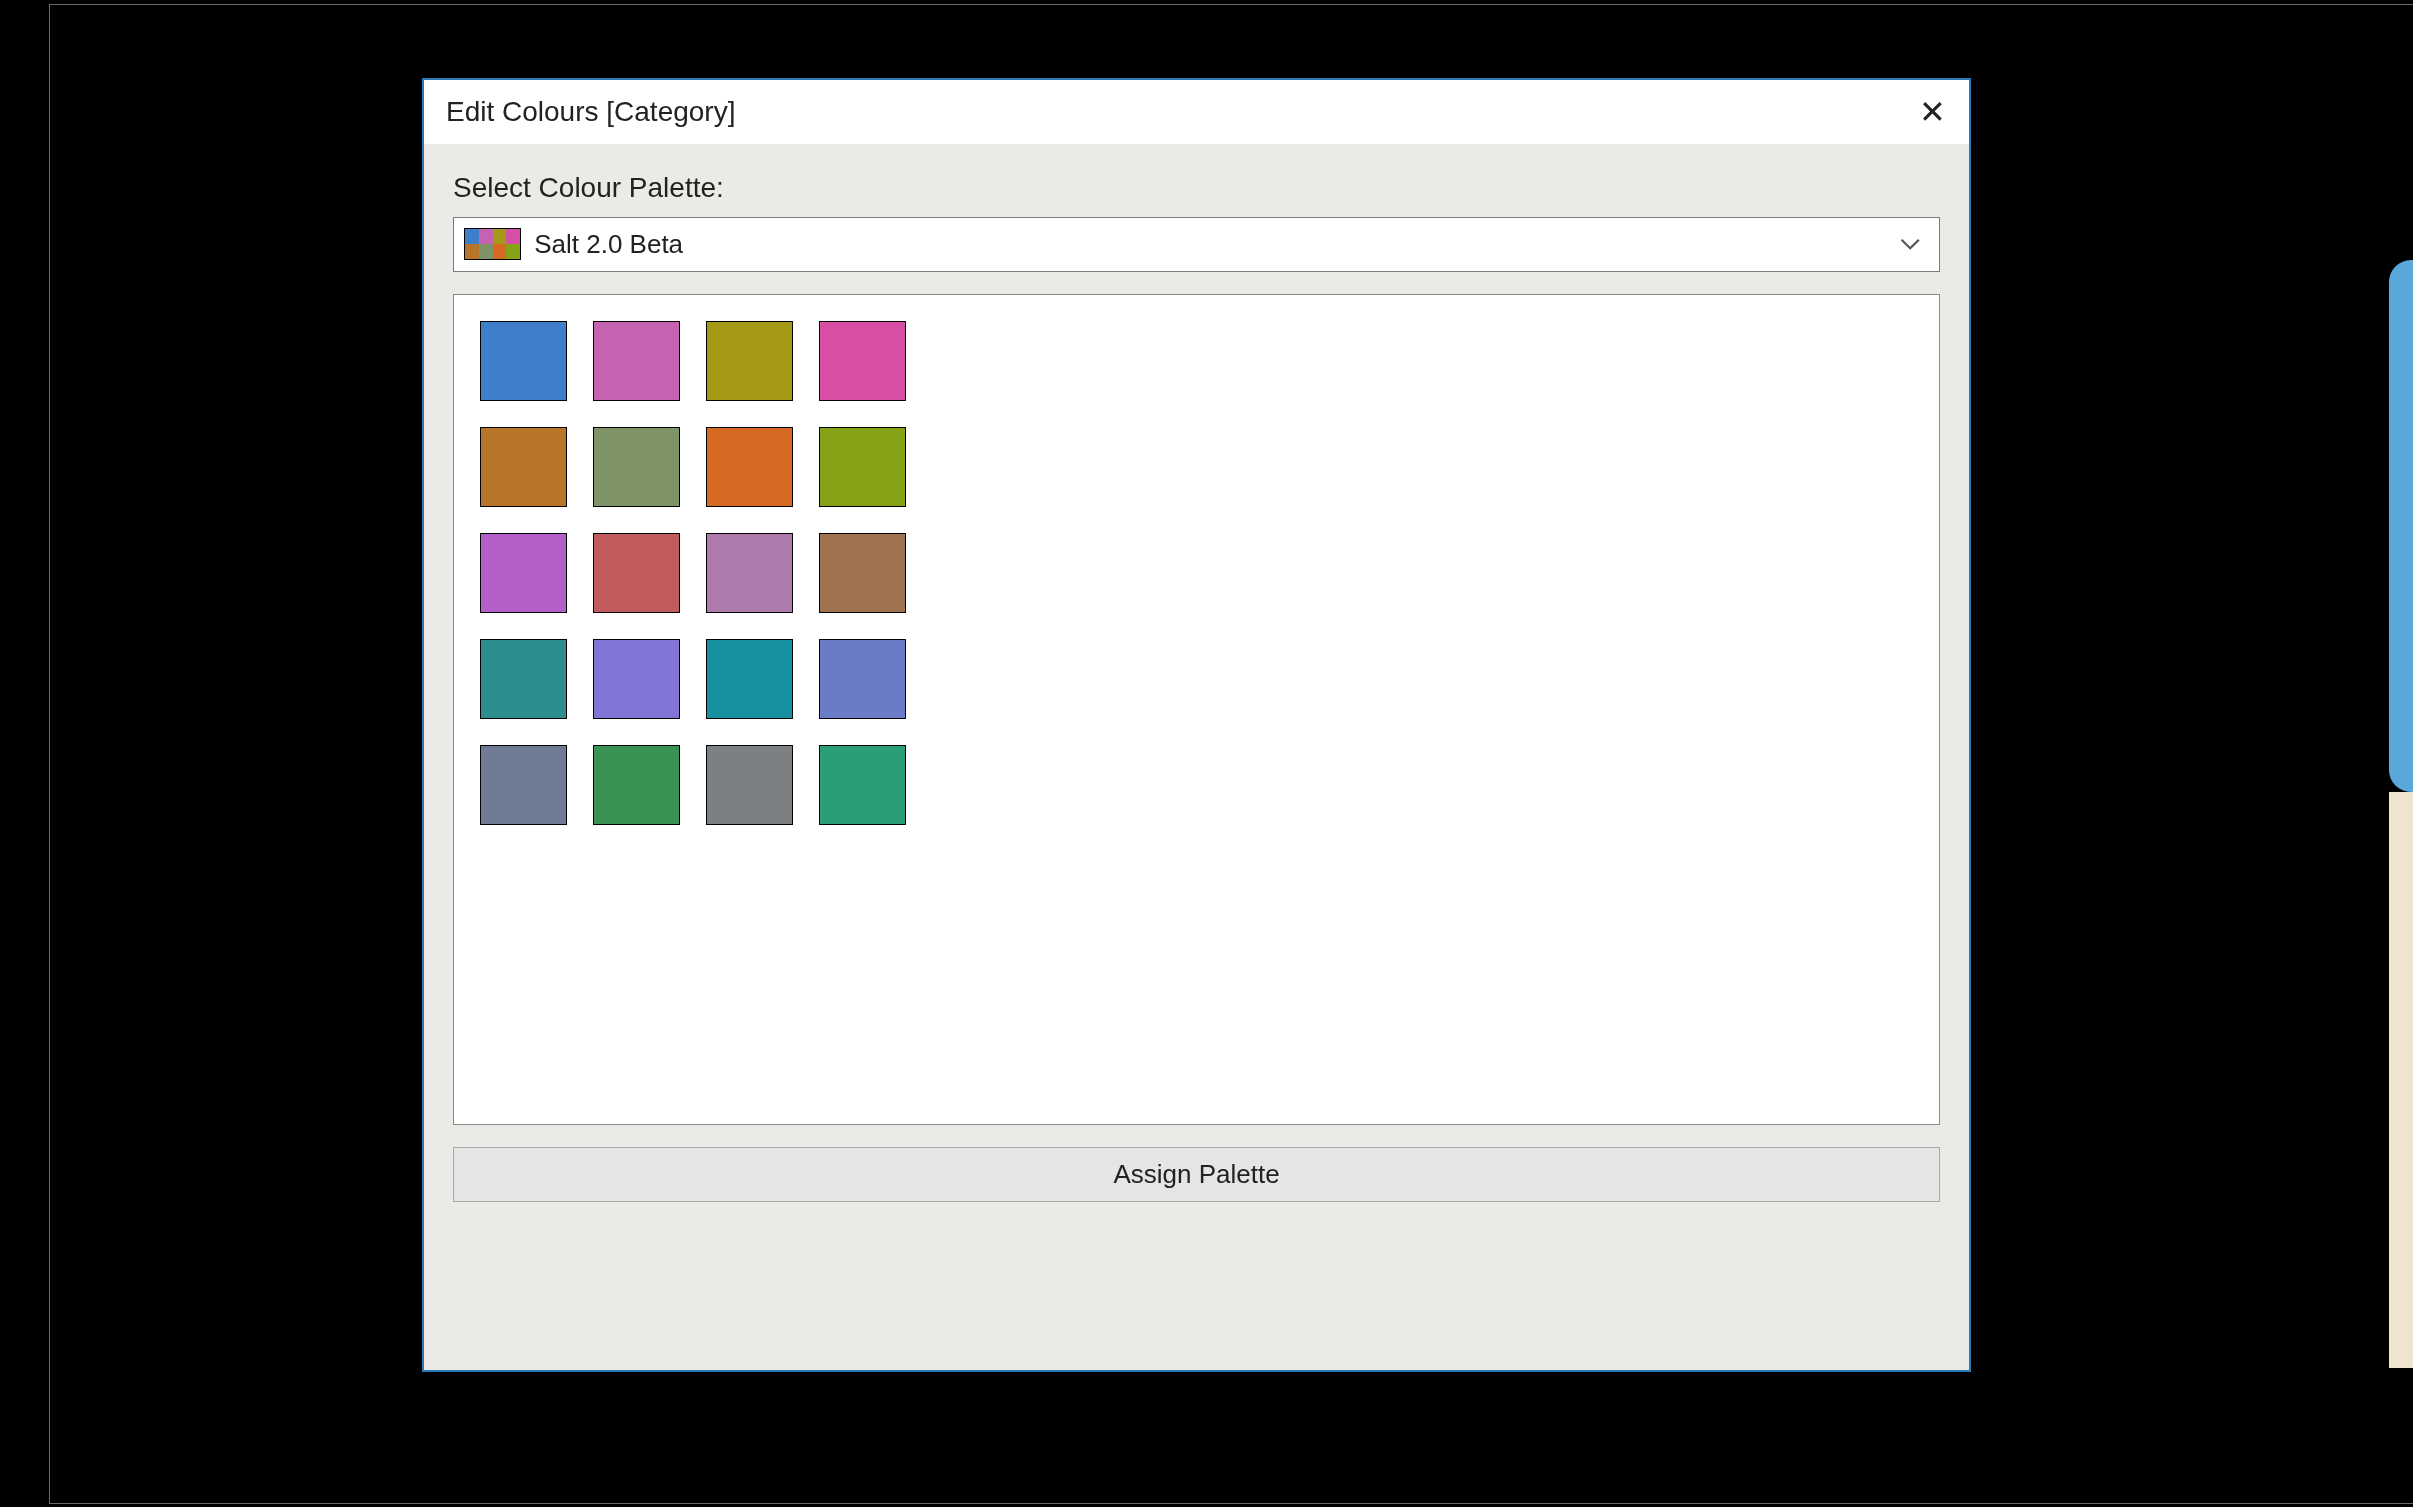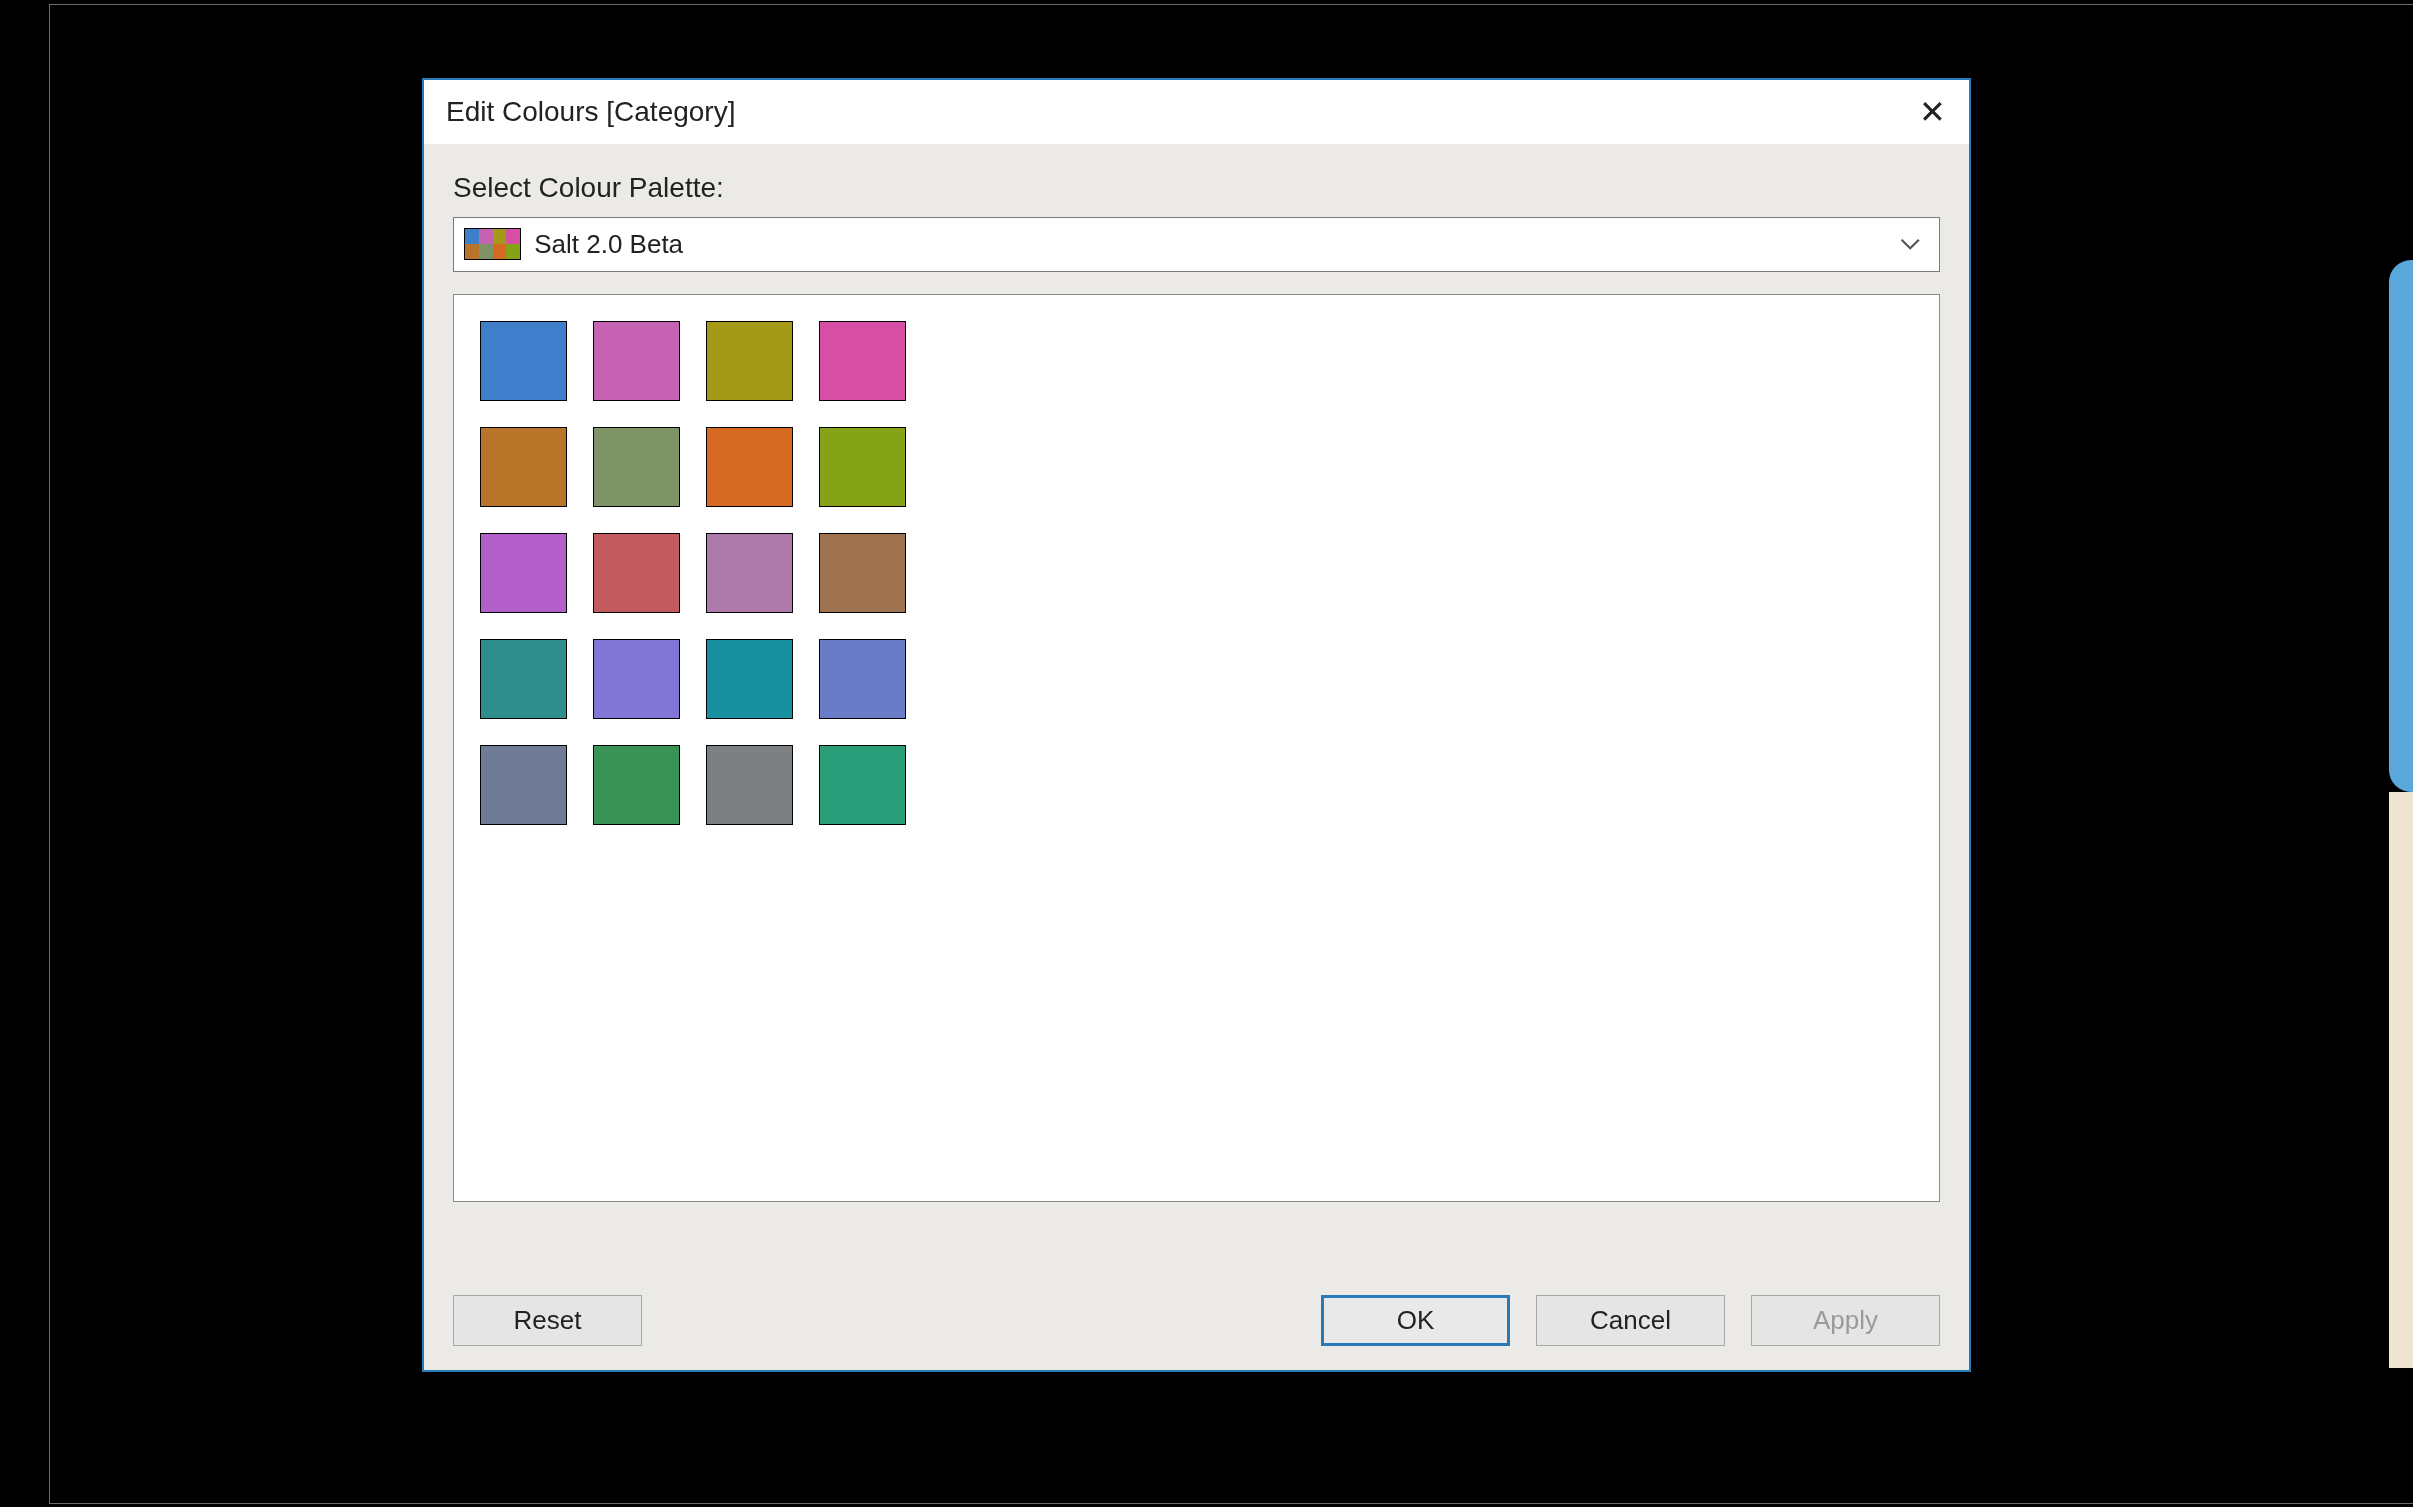--- a/index.html
+++ b/index.html
@@ -266,38 +266,24 @@
                   <div class="sw" style="background: rgb(129, 118, 214);"></div>
                   <div class="sw" style="background: rgb(23, 144, 160);"></div>
                   <div class="sw" style="background: rgb(106, 124, 200);"></div>
                   <div class="sw" style="background: rgb(112, 123, 149);"></div>
                   <div class="sw" style="background: rgb(56, 147, 84);"></div>
                   <div class="sw" style="background: rgb(125, 128, 131);"></div>
                   <div class="sw" style="background: rgb(42, 158, 120);"></div>
                 </div>
             </div>
 
-          </div>
-
-        </div>
-
-        <div class="footer">
-          <div class="btn">
-            <span>Reset</span>
-          </div>
-          <div class="spacer"></div>
-          <div class="right-group">
-            <div class="btn primary">
-              <span>OK</span>
-            </div>
-            <div class="btn">
-              <span>Cancel</span>
-            </div>
-            <div class="btn disabled">
-              <span>Apply</span>
+            <div class="assign-btn">
+              <span>Assign Palette</span>
             </div>
           </div>
+
         </div>
+
       </div>
     </div>
   </div>
 </div>
 
 
 </body></html>

